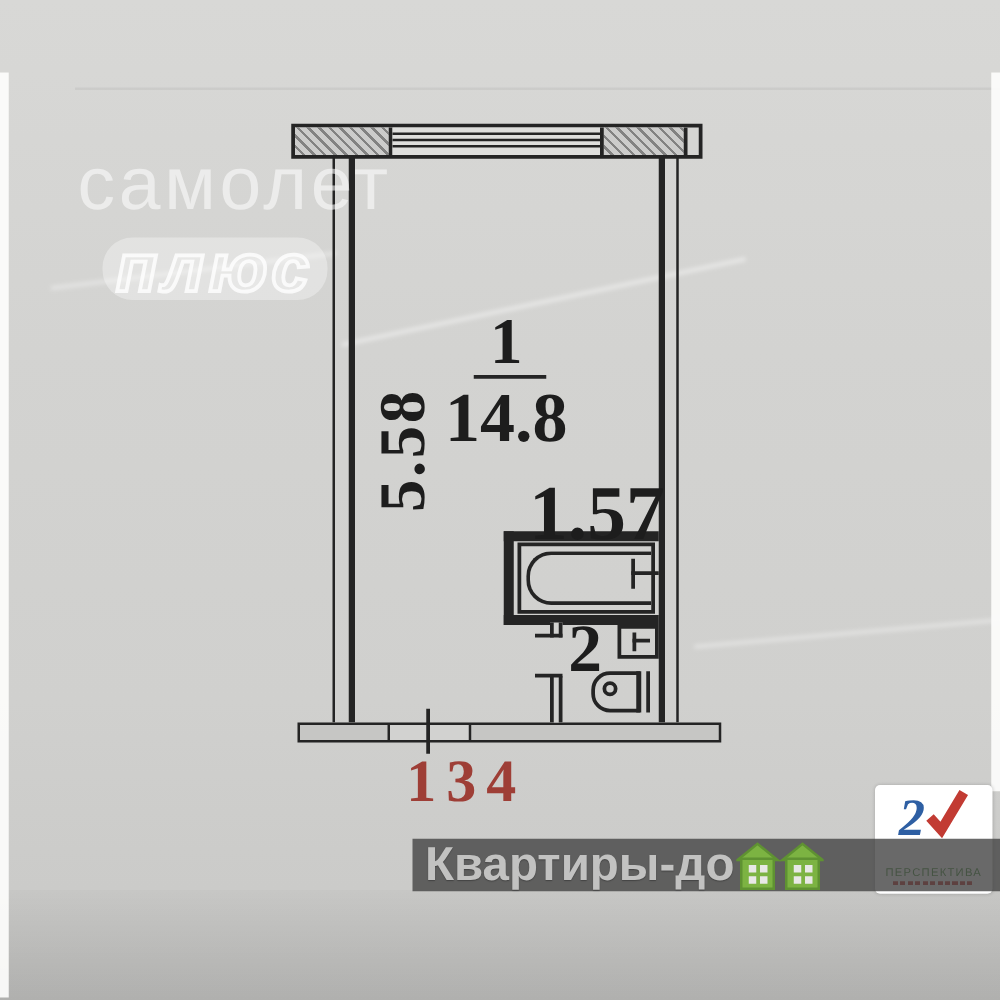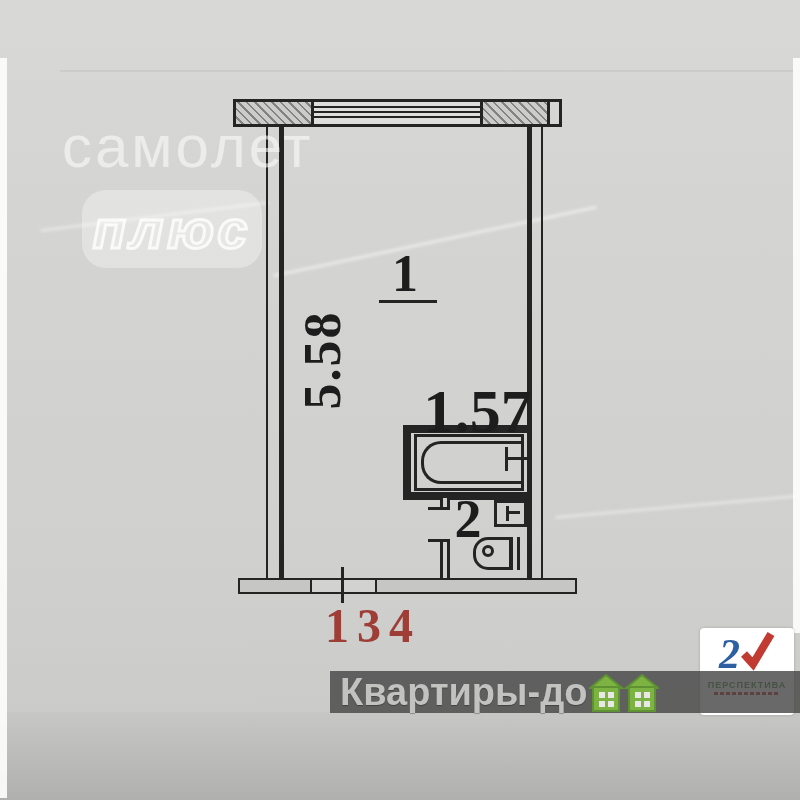--- a/index.html
+++ b/index.html
@@ -19,21 +19,21 @@
   .edge{background:rgba(253,253,252,0.92);}
   .edge-left{left:0;top:58px;width:7px;height:740px;}
   .edge-right{right:0;top:58px;width:7px;height:575px;}
   
   .wm-samolet{
     left:62px;top:112px;width:340px;
     font-size:60px;font-weight:normal;letter-spacing:3px;
     color:rgba(255,255,255,0.55);z-index:6;
   }
   .wm-plus-badge{
-    left:82px;top:190px;width:180px;height:78px;border-radius:24px;
+    left:82px;top:190px;width:180px;height:50px;border-radius:24px;
     background:rgba(255,255,255,0.33);z-index:6;
     display:flex;align-items:center;justify-content:center;
   }
   .wm-plus{
     font-size:54px;font-weight:bold;font-style:italic;letter-spacing:4px;
     color:rgba(255,255,255,0.18);-webkit-text-stroke:3px rgba(255,255,255,0.8);
   }
   
   .ink{background:#242424;}
   .wall-top{
@@ -112,21 +112,21 @@
   .room1-area{left:325px;top:307px;width:160px;font-size:56px;}
   .dim-left{left:258px;top:334px;width:130px;font-size:52px;letter-spacing:2px;transform:rotate(-90deg);}
   .dim-bath{left:415px;top:380px;width:125px;font-size:62px;}
   .room2-no{left:448px;top:492px;width:40px;font-size:54px;}
   .apt-no{left:298px;top:602px;width:150px;font-size:48px;letter-spacing:8px;color:#9e3e36;}
   
   .agency-logo{
     left:700px;top:628px;width:94px;height:87px;background:#ffffff;border-radius:4px;
     z-index:4;display:flex;flex-direction:column;align-items:center;box-shadow:0 0 3px rgba(0,0,0,0.2);
   }
-  .logo-brand{font-size:9px;font-weight:bold;letter-spacing:1px;color:#4a8f3f;margin-top:4px;}
+  .logo-brand{font-size:9px;font-weight:normal;letter-spacing:1px;color:#4a8f3f;margin-top:17px;}
   .logo-subline{width:66px;height:3px;margin-top:2px;
     background:repeating-linear-gradient(90deg,#c23b33 0 4px,rgba(0,0,0,0) 4px 6px);}
   .footer-band{
     left:330px;top:671px;width:552px;height:42px;background:rgba(68,68,68,0.8);
     z-index:5;display:flex;align-items:center;padding-left:10px;box-sizing:border-box;
   }
   .footer-text{
     font-size:38px;font-weight:bold;color:#c2c2c1;line-height:1;white-space:nowrap;
     text-shadow:0 1px 1px rgba(0,0,0,0.3);
   }
@@ -180,20 +180,21 @@
 
   <div class="abs toilet">
     <div class="toilet-bowl"></div>
     <div class="toilet-circle"></div>
     <div class="tank-line" style="left:36px;"></div>
     <div class="tank-line" style="left:44px;"></div>
   </div>
 
   <div class="plan-num room1-no">1</div>
   <div class="abs ink frac-line"></div>
+  <div class="plan-num room1-area">14.8</div>
   <div class="plan-num dim-left">5.58</div>
   <div class="plan-num dim-bath">1.57</div>
   <div class="plan-num room2-no">2</div>
   <div class="plan-num apt-no">134</div>
 
   <div class="abs wm-samolet">самолет</div>
   <div class="abs wm-plus-badge">
     <span class="wm-plus">плюс</span>
   </div>
 

